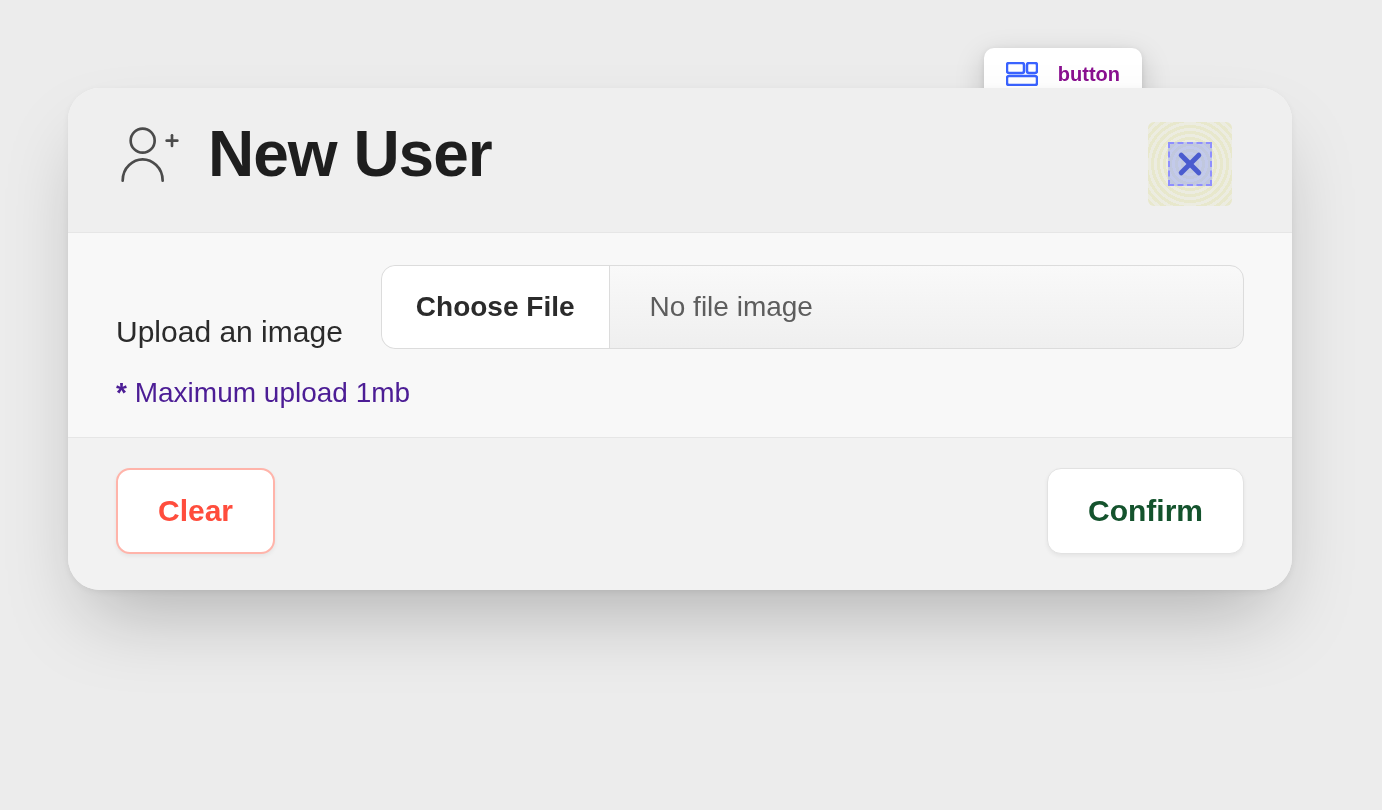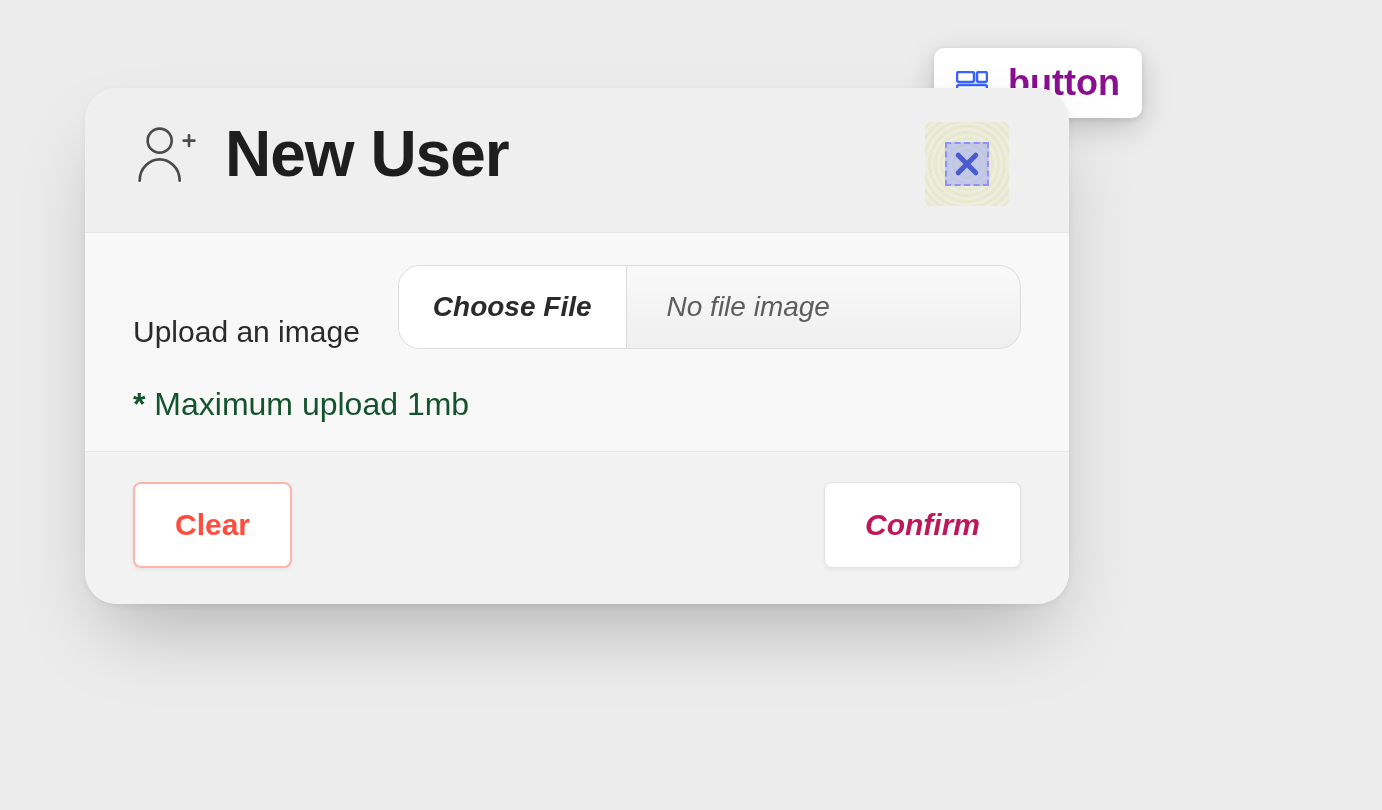--- a/index.html
+++ b/index.html
@@ -14,23 +14,23 @@
   }
   .stage {
     position: relative;
     width: 100%;
     height: 100%;
   }
 
   
   .modal {
     position: absolute;
-    left: 85px;
+    left: 68px;
     top: 88px;
-    width: 984px;
+    width: 1224px;
     border-radius: 32px;
     background: #f7f7f7;
     box-shadow: 0 40px 80px -20px rgba(0,0,0,.25), 0 2px 6px rgba(0,0,0,.06);
     overflow: visible;
   }
 
   .modal-header {
     display: flex;
     align-items: center;
     gap: 28px;
@@ -97,92 +97,91 @@
     gap: 38px;
   }
   .upload-label {
     font-size: 30px;
     color: #2b2b2b;
   }
   .file-box {
     flex: 1;
     height: 84px;
     border: 1px solid #dcdcdc;
-    border-radius: 22px;
+    border-radius: 14px;
     background: linear-gradient(#f9f9f9,#efefef);
     display: flex;
     align-items: center;
     overflow: hidden;
-    font-style: italic;
   }
   .choose-btn {
     height: 82px;
     padding: 0 34px;
     border-right: 1px solid #dcdcdc;
     border-radius: 14px 0 0 14px;
     background: #ffffff;
     font-size: 28px;
     font-weight: 700;
     color: #2b2b2b;
     display: flex;
     align-items: center;
   }
   .file-status {
     padding-left: 40px;
     font-size: 28px;
     color: #5d5d5d;
   }
   .hint {
-    margin-top: 37px;
-    font-size: 32px;
-    color: #14532d;
+    margin-top: 28px;
+    font-size: 28px;
+    color: #4c1d95;
   }
   .hint .asterisk { font-weight: 700; }
 
   
   .modal-footer {
     display: flex;
     align-items: center;
     padding: 30px 48px 36px 48px;
     gap: 24px;
     background: #f2f2f2;
     border-radius: 0 0 32px 32px;
   }
   .modal-footer .spacer { flex: 1; }
   .btn {
     height: 86px;
     padding: 7px 40px;
-    border-radius: 8px;
+    border-radius: 14px;
     background: #ffffff;
     border: 1px solid #e2e2e2;
     font-size: 30px;
     font-weight: 700;
     display: flex;
     align-items: center;
     justify-content: center;
     box-shadow: 0 2px 4px rgba(0,0,0,.06);
     cursor: pointer;
   }
   .btn-clear   { color: #ff4d3d; border: 2px solid #ffb4aa; }
   .btn-cancel  { color: #1e1e1e; }
-  .btn-confirm { color: #be185d; font-style: italic; }
+  .btn-confirm { color: #14532d; }
 
   
   .tooltip {
     position: absolute;
     right: 240px;
     top: 48px;
     background: #ffffff;
     border-radius: 10px;
     box-shadow: 0 10px 30px rgba(0,0,0,.18), 0 2px 6px rgba(0,0,0,.10);
     padding: 14px 22px;
     display: flex;
     align-items: center;
     gap: 20px;
-    font-size: 36px;
+    font-size: 20px;
   }
   .tooltip::after {
     content: "";
     position: absolute;
     left: 32px;
     bottom: -12px;
     width: 0;
     height: 0;
     border-left: 12px solid transparent;
     border-right: 12px solid transparent;

